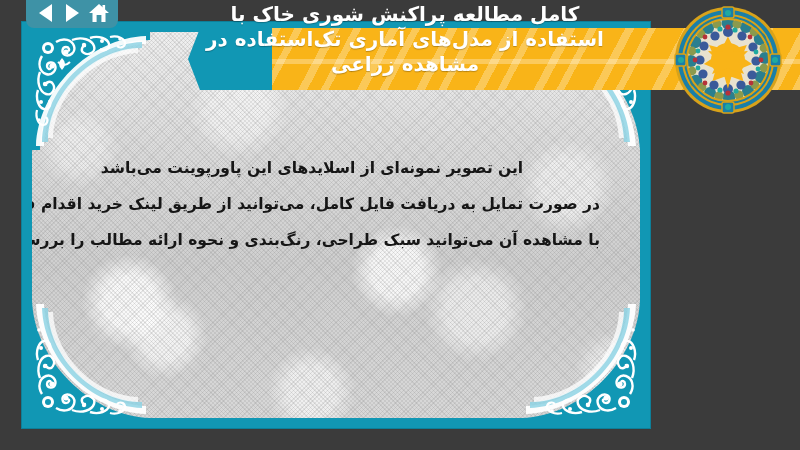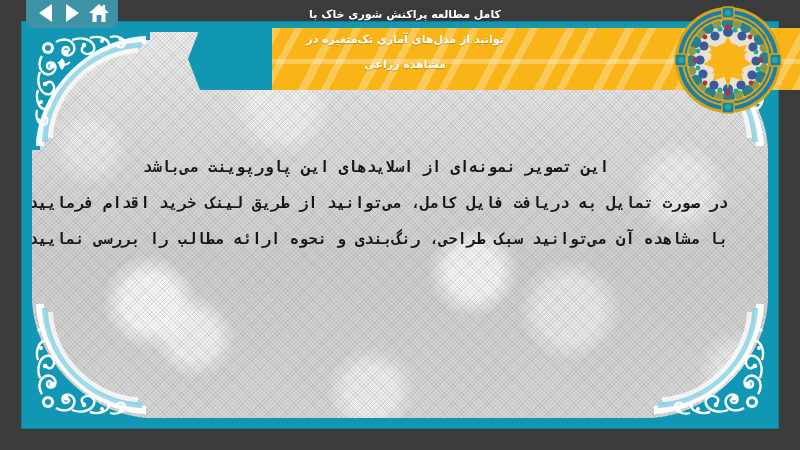--- a/index.html
+++ b/index.html
@@ -9,25 +9,24 @@
     font-family:"DejaVu Sans","Liberation Sans",sans-serif;
     position:relative;
   }
   #slide{
     position:absolute;inset:0;width:800px;height:450px;overflow:hidden;
     background:#3b3b3b;
   }
 
   
   #panel{
-    position:absolute;left:22px;top:22px;width:756px;height:406px;
+    position:absolute;left:22px;top:22px;width:628px;height:406px;
     background:#1197b4;
     box-shadow:0 0 0 1px #0d7f99;
     overflow:hidden;
-    font-family:Liberation Mono, monospace;
   }
   #panel-inner{
     position:absolute;left:10px;top:10px;right:10px;bottom:10px;
     overflow:hidden;
     background:
       radial-gradient(circle at 16% 70%, rgba(255,255,255,.85) 0 26px, rgba(255,255,255,0) 48px),
       radial-gradient(circle at 22% 79%, rgba(255,255,255,.70) 0 22px, rgba(255,255,255,0) 42px),
       radial-gradient(circle at 60% 62%, rgba(255,255,255,.80) 0 25px, rgba(255,255,255,0) 46px),
       radial-gradient(circle at 73% 72%, rgba(255,255,255,.55) 0 30px, rgba(255,255,255,0) 52px),
       radial-gradient(circle at 88% 40%, rgba(255,255,255,.55) 0 26px, rgba(255,255,255,0) 48px),
@@ -80,21 +79,21 @@
   #banner-band::before{
     content:"";position:absolute;left:0;right:0;top:50%;height:5px;
     background:rgba(255,255,255,.30);
   }
 
   
   #title-text{
     position:absolute;left:150px;top:2px;width:510px;
     text-align:center;direction:rtl;
     color:#ffffff;
-    font-size:11px;line-height:25px;
+    font-size:20px;line-height:25px;
     font-weight:bold;
     letter-spacing:0px;
     text-shadow:0 1px 1px rgba(0,0,0,.25);
     z-index:6;
   }
   #title-text .tline{display:block;white-space:nowrap;}
 
   
   #medallion{
     position:absolute;right:18px;top:6px;width:108px;height:108px;
@@ -255,21 +254,21 @@
     </div>
   </div>
 
   <div id="title-banner">
     <div id="banner-tip"></div>
     <div id="banner-band"></div>
   </div>
 
   <div id="title-text">
     <span class="tline">کامل مطالعه پراکنش شوری خاک با</span>
-    <span class="tline">توانید از مدل‌های آماری تک‌متغیره در</span>
+    <span class="tline">استفاده از مدل‌های آماری تک‌استفاده در</span>
     <span class="tline">مشاهده زراعی</span>
   </div>
 
   <svg id="medallion" viewBox="0 0 108 108">
     <circle cx="54" cy="54" r="53" fill="#d8a21a"></circle>
     <circle cx="54" cy="54" r="50" fill="#1a7fa8"></circle>
     <circle cx="54" cy="54" r="46" fill="#d8a21a"></circle>
     <circle cx="54" cy="54" r="44" fill="#1a7fa8"></circle>
     <circle cx="54" cy="54" r="41" fill="#e8e2cf"></circle>
     <g>

